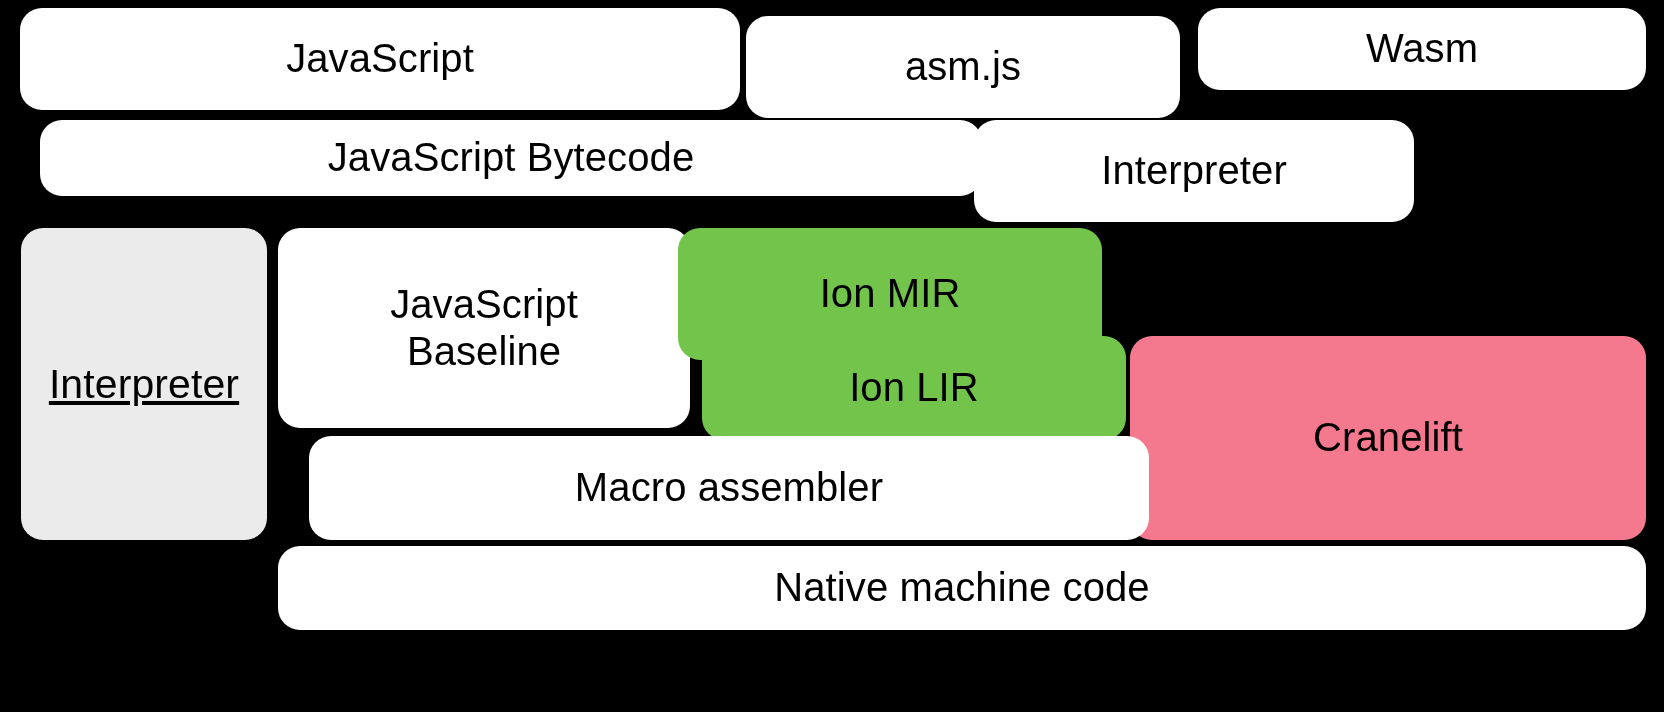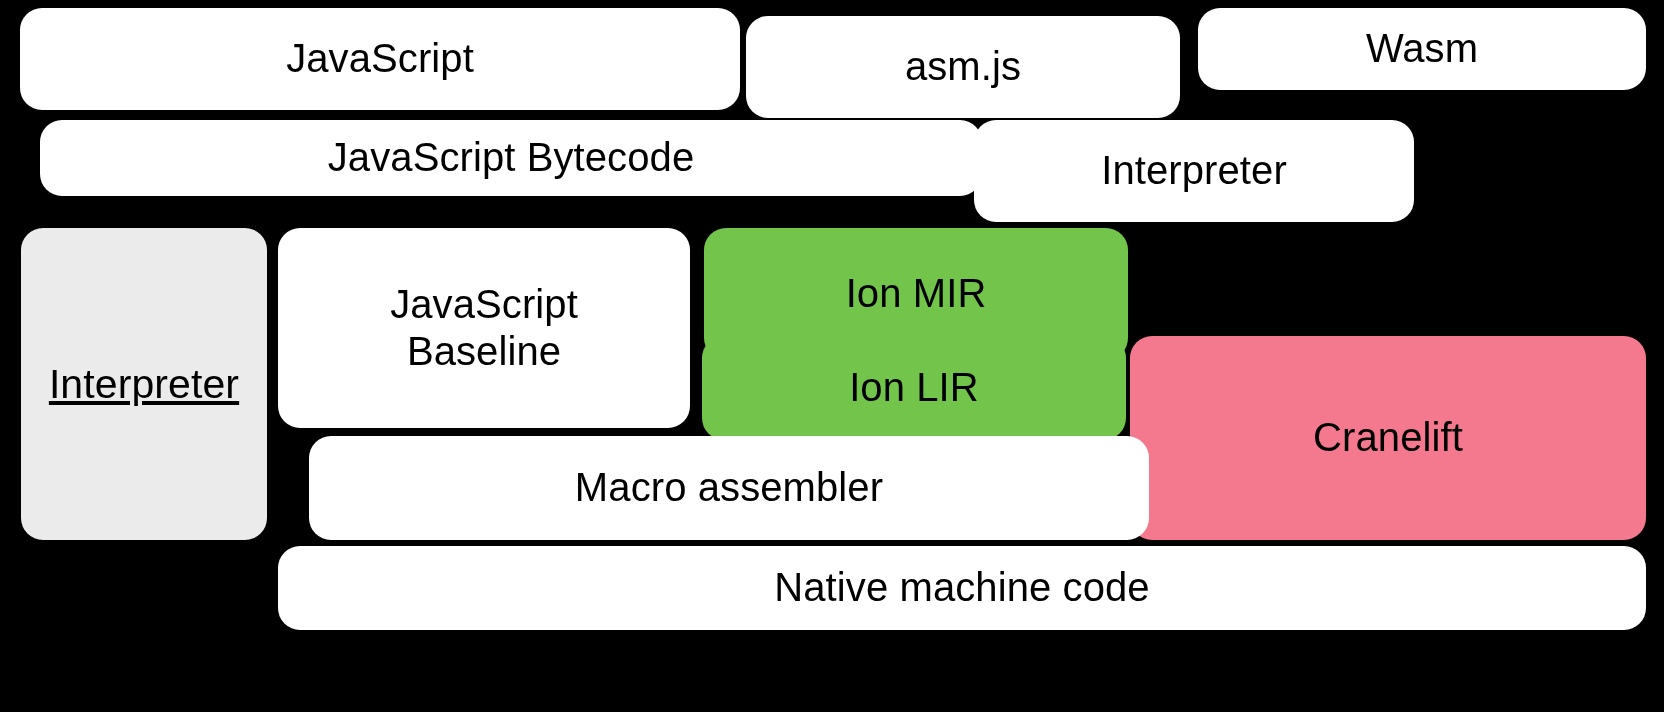--- a/index.html
+++ b/index.html
@@ -40,21 +40,21 @@
   #n-asmjs             { left: 746px;  top: 16px;   width: 434px; height: 102px; }
   #n-wasm              { left: 1198px; top: 8px;   width: 448px; height: 82px; }
 
   
   #n-js-bytecode       { left: 20px;   top: 120px; width: 942px; height: 76px; margin-left: 20px; }
   #n-baldrmonkey       { left: 974px;  top: 120px; width: 440px; height: 102px; }
 
   
   #n-interpreter       { left: 21px;   top: 228px; width: 246px; height: 312px; font-size: 41px; }
   #n-js-baseline       { left: 278px;  top: 228px; width: 412px; height: 200px; }
-  #n-ion-mir           { left: 704px;  top: 228px; width: 424px; height: 132px; }
+  #n-ion-mir           { left: 678px;  top: 228px; width: 424px; height: 132px; }
   #n-ion-lir           { left: 702px;  top: 336px; width: 424px; height: 104px; }
   #n-cranelift         { left: 1130px; top: 336px; width: 516px; height: 204px; }
 
   
   #n-macro-assembler   { left: 278px;  top: 436px; width: 840px; height: 104px; margin-left: 31px; }
 
   
   #n-native-machine    { left: 278px;  top: 546px; width: 1368px; height: 84px; }
 </style>
 </head>

